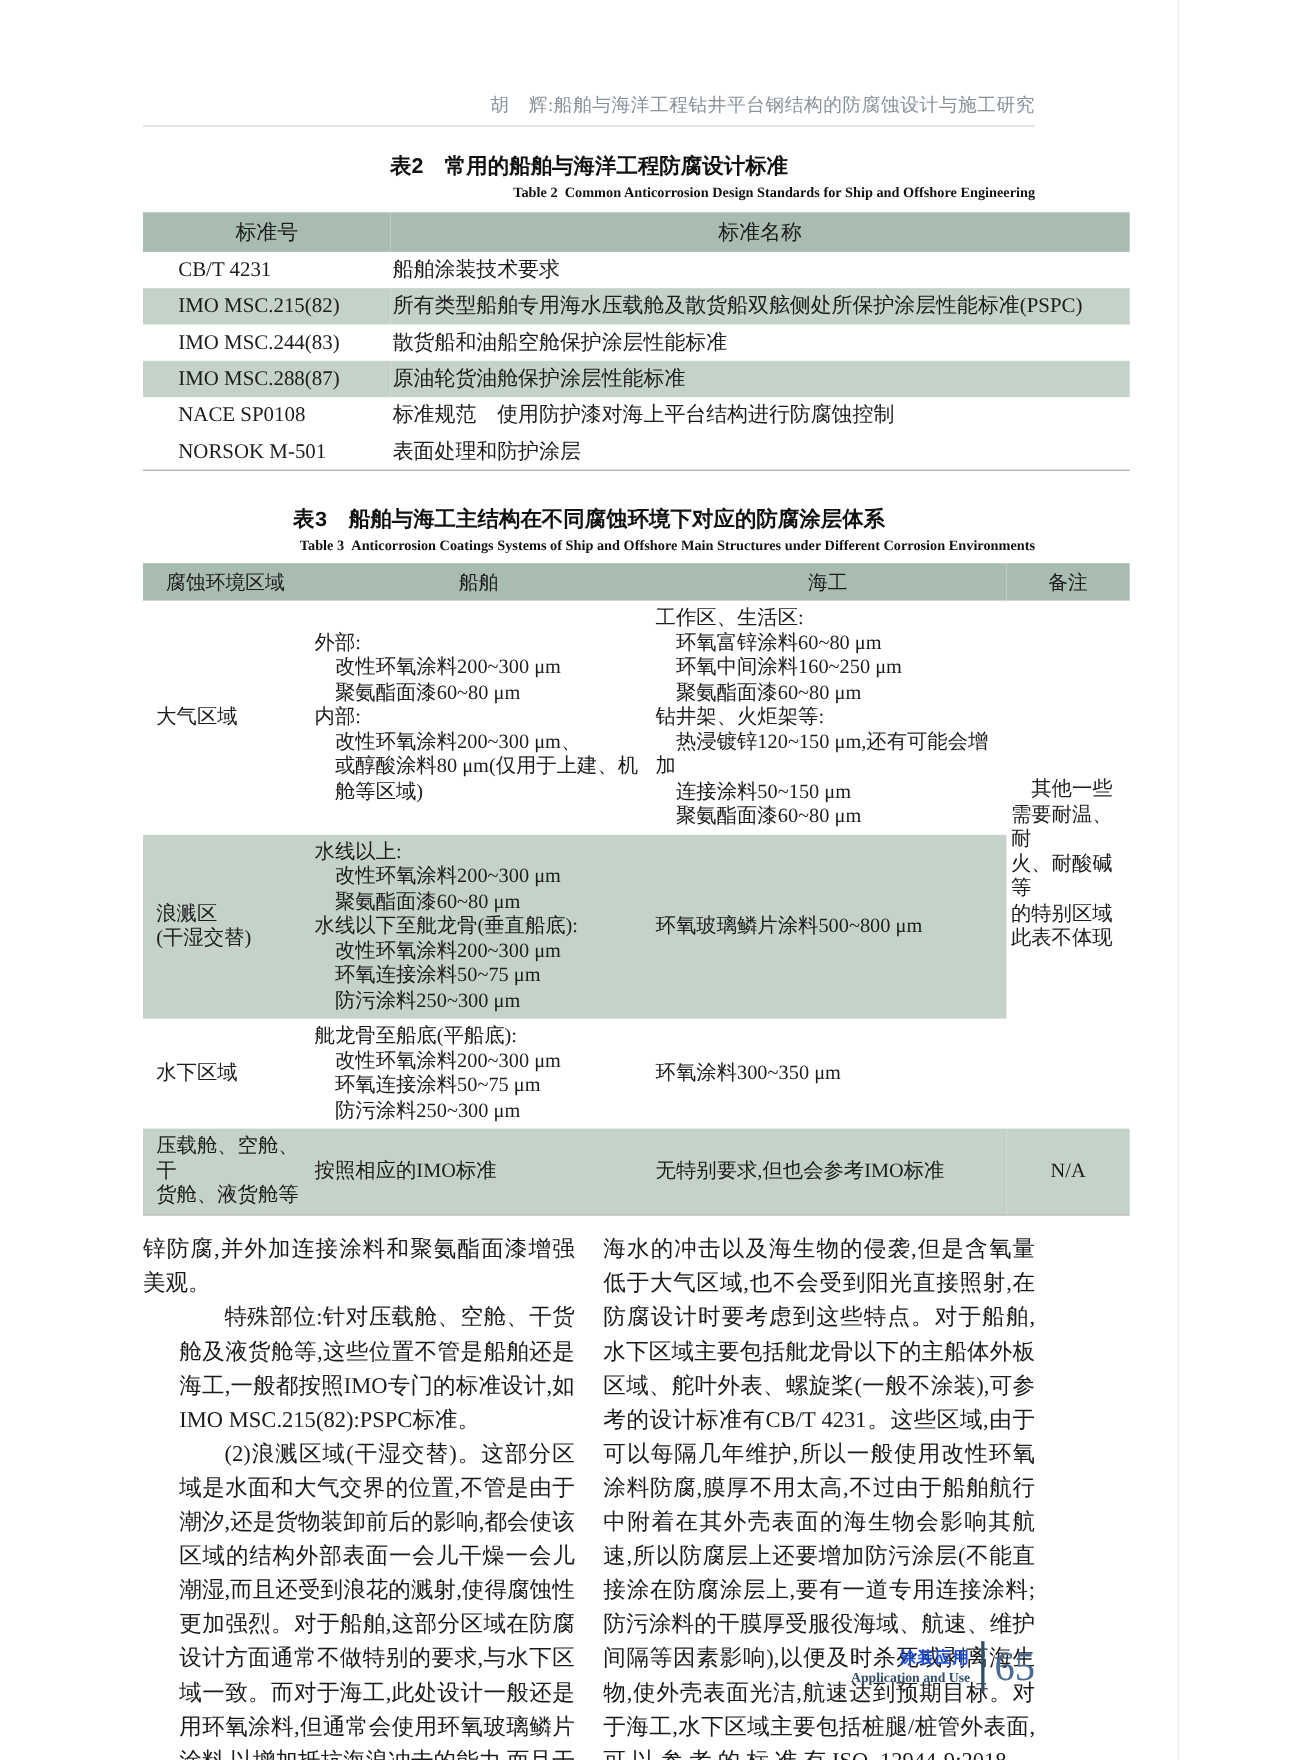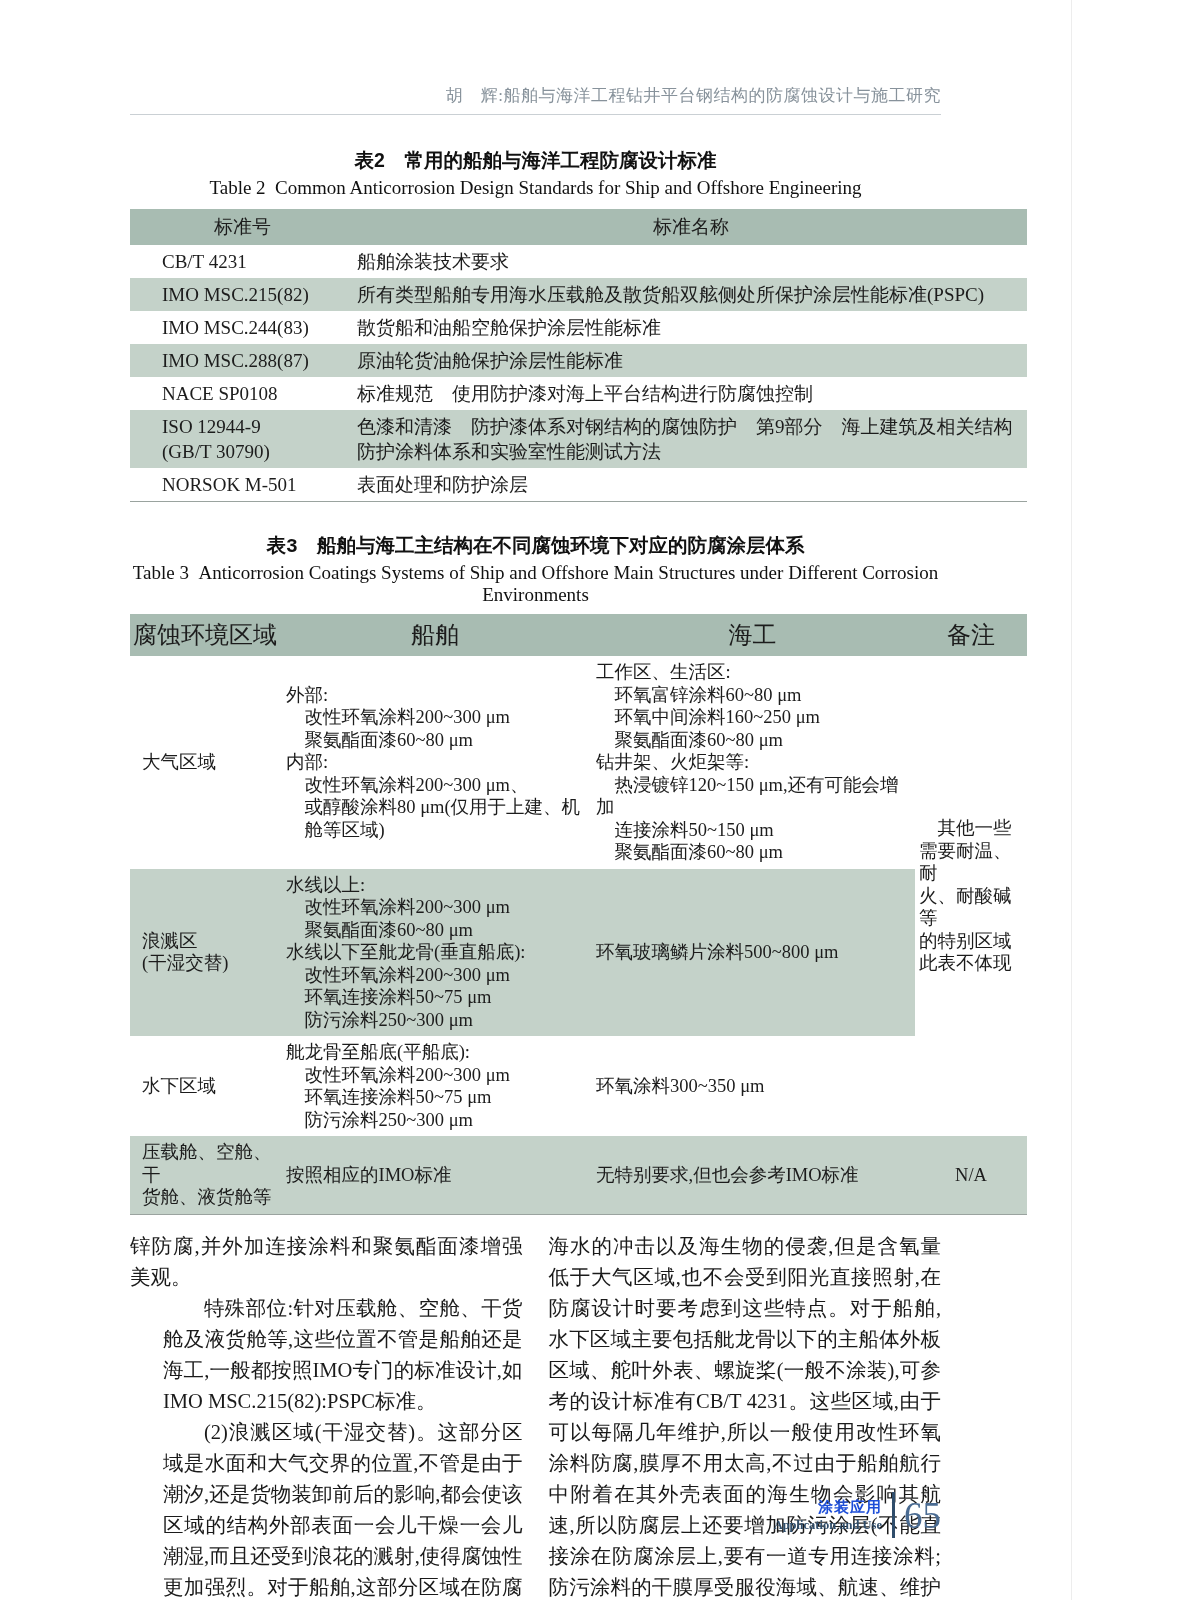--- a/index.html
+++ b/index.html
@@ -20,46 +20,46 @@
     padding-top:84px;
     text-align:right;
     font-size:17px;
     color:#87929b;
     letter-spacing:.5px;
   }
   .head-rule{border:none;border-top:1.5px solid #cad0d4;margin:7px 0 0 0;}
 
   
   .tbl-title-cn{
-    margin-top:32px;text-align:center;
+    margin-top:22px;text-align:center;
     font-size:19.5px;font-weight:bold;color:#111;
     font-family:"Liberation Sans","DejaVu Sans",sans-serif;
   }
   .tbl-title-en{
-    margin-top:3px;text-align:center;
-    font-size:19px;font-weight:normal;color:#111;
+    margin-top:3px;text-align:right;
+    font-size:13px;font-weight:bold;color:#111;
   }
 
   
   table{border-collapse:collapse;table-layout:fixed;width:897px;}
   .tbl2{margin-top:10px;border-bottom:1.5px solid #9aa39f;font-size:19px;}
   .tbl2 thead th{
     background:#a8bcb2;font-weight:normal;
     padding:5px 0;font-size:19px;text-align:center;
   }
   .tbl2 td{padding:4px 0;line-height:25px;vertical-align:middle;}
   .tbl2 .col-code{width:225px;}
   .tbl2 td.code{padding-left:32px;white-space:pre-line;}
   .tbl2 td.name{padding-left:2px;padding-right:8px;}
   .tbl2 tbody tr.green{background:#c4d2c9;}
 
   .tbl3{margin-top:8px;border-bottom:1.5px solid #9aa39f;font-size:18.5px;}
   .tbl3 thead th{
     background:#a8bcb2;font-weight:normal;
-    padding:5px 0;font-size:24px;text-align:center;
+    padding:5px 0;font-size:18px;text-align:center;
   }
   .tbl3 td{padding:5px 0;line-height:22.5px;vertical-align:middle;}
   .tbl3 .col-zone{width:150px;}
   .tbl3 .col-ship{width:310px;}
   .tbl3 .col-offshore{width:325px;}
   .tbl3 .col-remark{width:112px;}
   .tbl3 td.zone{padding-left:12px;white-space:pre-line;}
   .tbl3 td.cellblock{padding-left:6px;padding-right:4px;white-space:pre-line;text-align:left;}
   .tbl3 td.remark{white-space:pre-line;padding-left:4px;text-align:left;vertical-align:middle;}
   .tbl3 td.na{text-align:center;}
@@ -125,25 +125,20 @@
           <td class="code">IMO MSC.244(83)</td>
           <td class="name">散货船和油船空舱保护涂层性能标准</td>
         </tr>
         <tr class="green">
           <td class="code">IMO MSC.288(87)</td>
           <td class="name">原油轮货油舱保护涂层性能标准</td>
         </tr>
         <tr>
           <td class="code">NACE SP0108</td>
           <td class="name">标准规范　使用防护漆对海上平台结构进行防腐蚀控制</td>
-        </tr>
-        <tr class="green">
-          <td class="code">ISO 12944-9
-(GB/T 30790)</td>
-          <td class="name">色漆和清漆　防护漆体系对钢结构的腐蚀防护　第9部分　海上建筑及相关结构防护涂料体系和实验室性能测试方法</td>
         </tr>
         <tr>
           <td class="code">NORSOK M-501</td>
           <td class="name">表面处理和防护涂层</td>
         </tr>
       </tbody>
     </table>
 
     <div class="tbl-title-cn" style="margin-top:30px;font-family:Liberation Mono, monospace;">表3　船舶与海工主结构在不同腐蚀环境下对应的防腐涂层体系</div>
     <div class="tbl-title-en">Table 3&nbsp;&nbsp;Anticorrosion Coatings Systems of Ship and Offshore Main Structures under Different Corrosion Environments</div>

